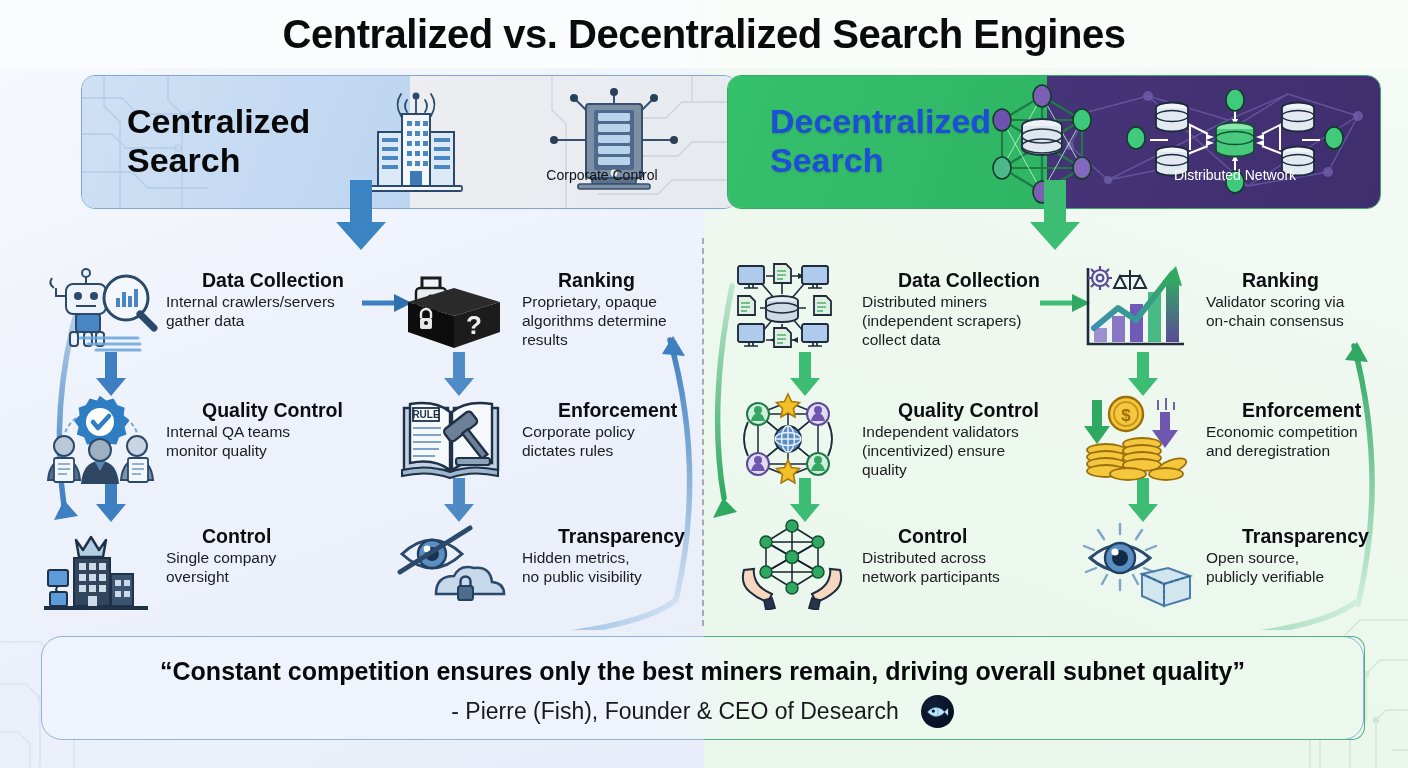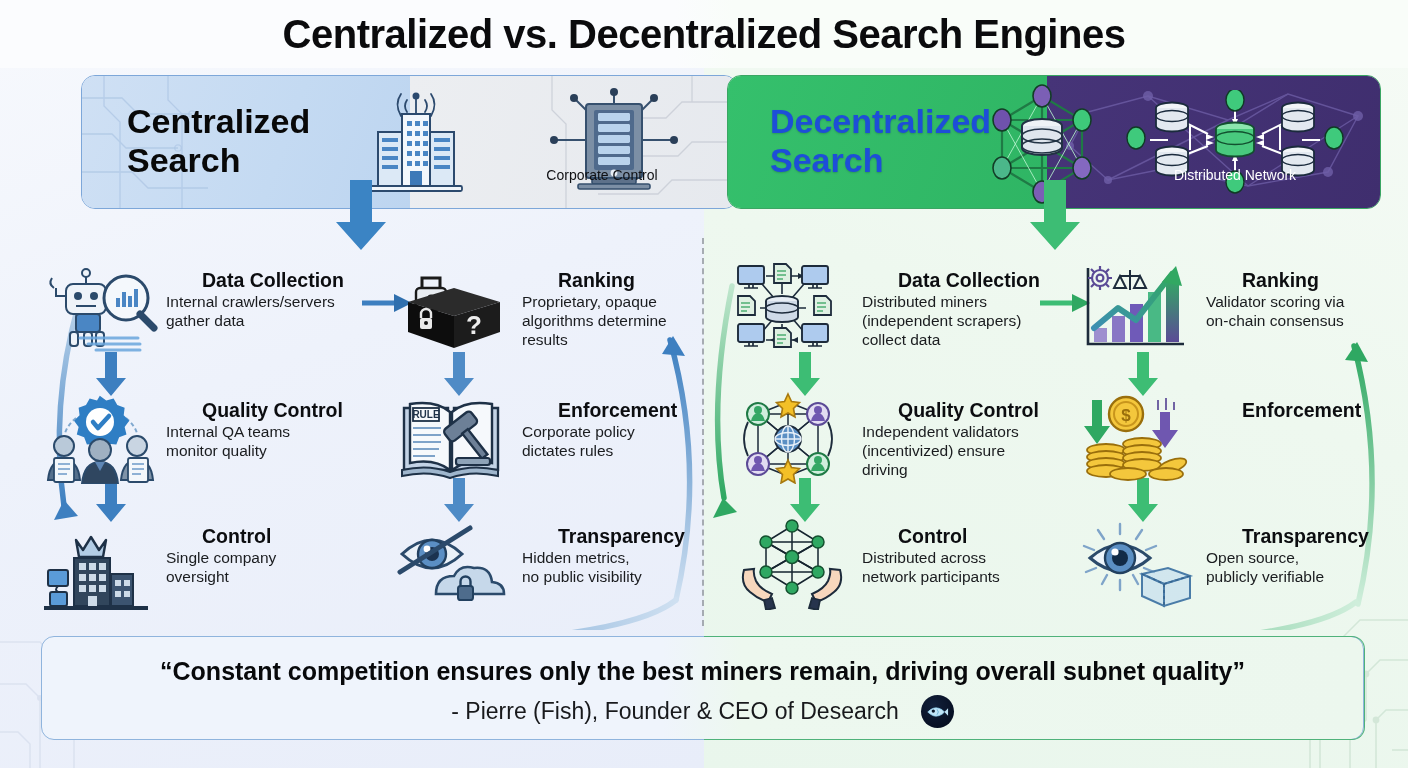--- a/index.html
+++ b/index.html
@@ -54,21 +54,21 @@
   .txt{margin-left:4px;padding-top:8px;}
   .rt{font-size:19.5px;font-weight:bold;color:#0c0d10;line-height:1.05;margin-bottom:3px;margin-left:36px;}
   .rd{font-size:15.5px;color:#1a1c1f;line-height:1.22;white-space:pre-line;}
 
   
   .divider{position:absolute;left:702px;top:238px;width:0;height:388px;
     border-left:2.5px dashed #9aa0a6;opacity:.85;}
 
   
   .quote{position:absolute;left:41px;top:636px;width:1323px;height:104px;
-    border-radius:13px;border:1.5px solid #8fb4dd;
+    border-radius:21px;border:1.5px solid #8fb4dd;
     background:linear-gradient(90deg,#eff4fc 0%,#eff4fc 47%,#edf8ef 53%,#ecf7ee 100%);
     box-sizing:border-box;}
   .quote-right-edge{position:absolute;right:-1.5px;top:-1.5px;width:50%;height:104px;
     border:1.5px solid #4fb27a;border-left:none;border-radius:0 13px 13px 0;box-sizing:border-box;}
   .q1{position:absolute;left:0;top:20px;width:100%;text-align:center;
     font-size:25px;font-weight:bold;color:#08090b;}
   .q2{position:absolute;left:0;top:58px;width:100%;text-align:center;
     font-size:23px;color:#18191c;display:flex;align-items:center;justify-content:center;gap:22px;}
   .fishbadge{width:33px;height:33px;border-radius:50%;
     background:radial-gradient(circle at 38% 32%,#12203a 0%,#071024 70%,#040a16 100%);
@@ -683,21 +683,21 @@
             <path d="M75 79 q2 -8 7 -8 q5 0 7 8 z" fill="#34a765"></path>
         </g>
         <path d="M52 2 l3.5 7.5 8 1 -6 6 1.5 8.5 -7 -4 -7 4 1.5 -8.5 -6 -6 8 -1 z" fill="#f3c028" stroke="#a8790f" stroke-width="1.6"></path>
         <path d="M52 68 l3.5 7.5 8 1 -6 6 1.5 8.5 -7 -4 -7 4 1.5 -8.5 -6 -6 8 -1 z" fill="#f3c028" stroke="#a8790f" stroke-width="1.6"></path>
       </svg>
     </div>
     <div class="txt">
       <div class="rt">Quality Control</div>
       <div class="rd">Independent validators
 (incentivized) ensure
-driving</div>
+quality</div>
     </div>
   </div>
 
   <div class="row" style="left:736px;top:518px;width:330px">
     <div class="ico">
       <svg viewBox="0 0 122 92" style="width:122px;height:92px">
         <g stroke="#15242f" stroke-width="1.5" fill="none">
           <path d="M56 8 L30 24 L30 54 L56 70 L82 54 L82 24 Z"></path>
           <path d="M56 8 L56 70 M30 24 L82 54 M82 24 L30 54 M30 24 L82 24 M30 54 L82 54"></path>
           <path d="M56 39 L30 24 M56 39 L82 24 M56 39 L30 54 M56 39 L82 54"></path>
@@ -787,20 +787,22 @@
               <ellipse cx="62" cy="73" rx="19" ry="6"></ellipse>
             <ellipse cx="48" cy="82" rx="18" ry="6"></ellipse>
             <ellipse cx="92" cy="74" rx="15" ry="6" transform="rotate(-20 92 74)"></ellipse>
             <ellipse cx="86" cy="82" rx="17" ry="6"></ellipse>
           </g>
         </g>
       </svg>
     </div>
     <div class="txt">
       <div class="rt">Enforcement</div>
+      <div class="rd">Economic competition
+and deregistration</div>
     </div>
   </div>
 
   <div class="row" style="left:1080px;top:518px;width:300px">
     <div class="ico">
       <svg viewBox="0 0 122 92" style="width:122px;height:92px">
         <g stroke="#7fa4c9" stroke-width="2.4" stroke-linecap="round">
           <path d="M40 6 v10"></path>
             <path d="M18 12 l6 9"></path>
             <path d="M62 12 l-6 9"></path>

